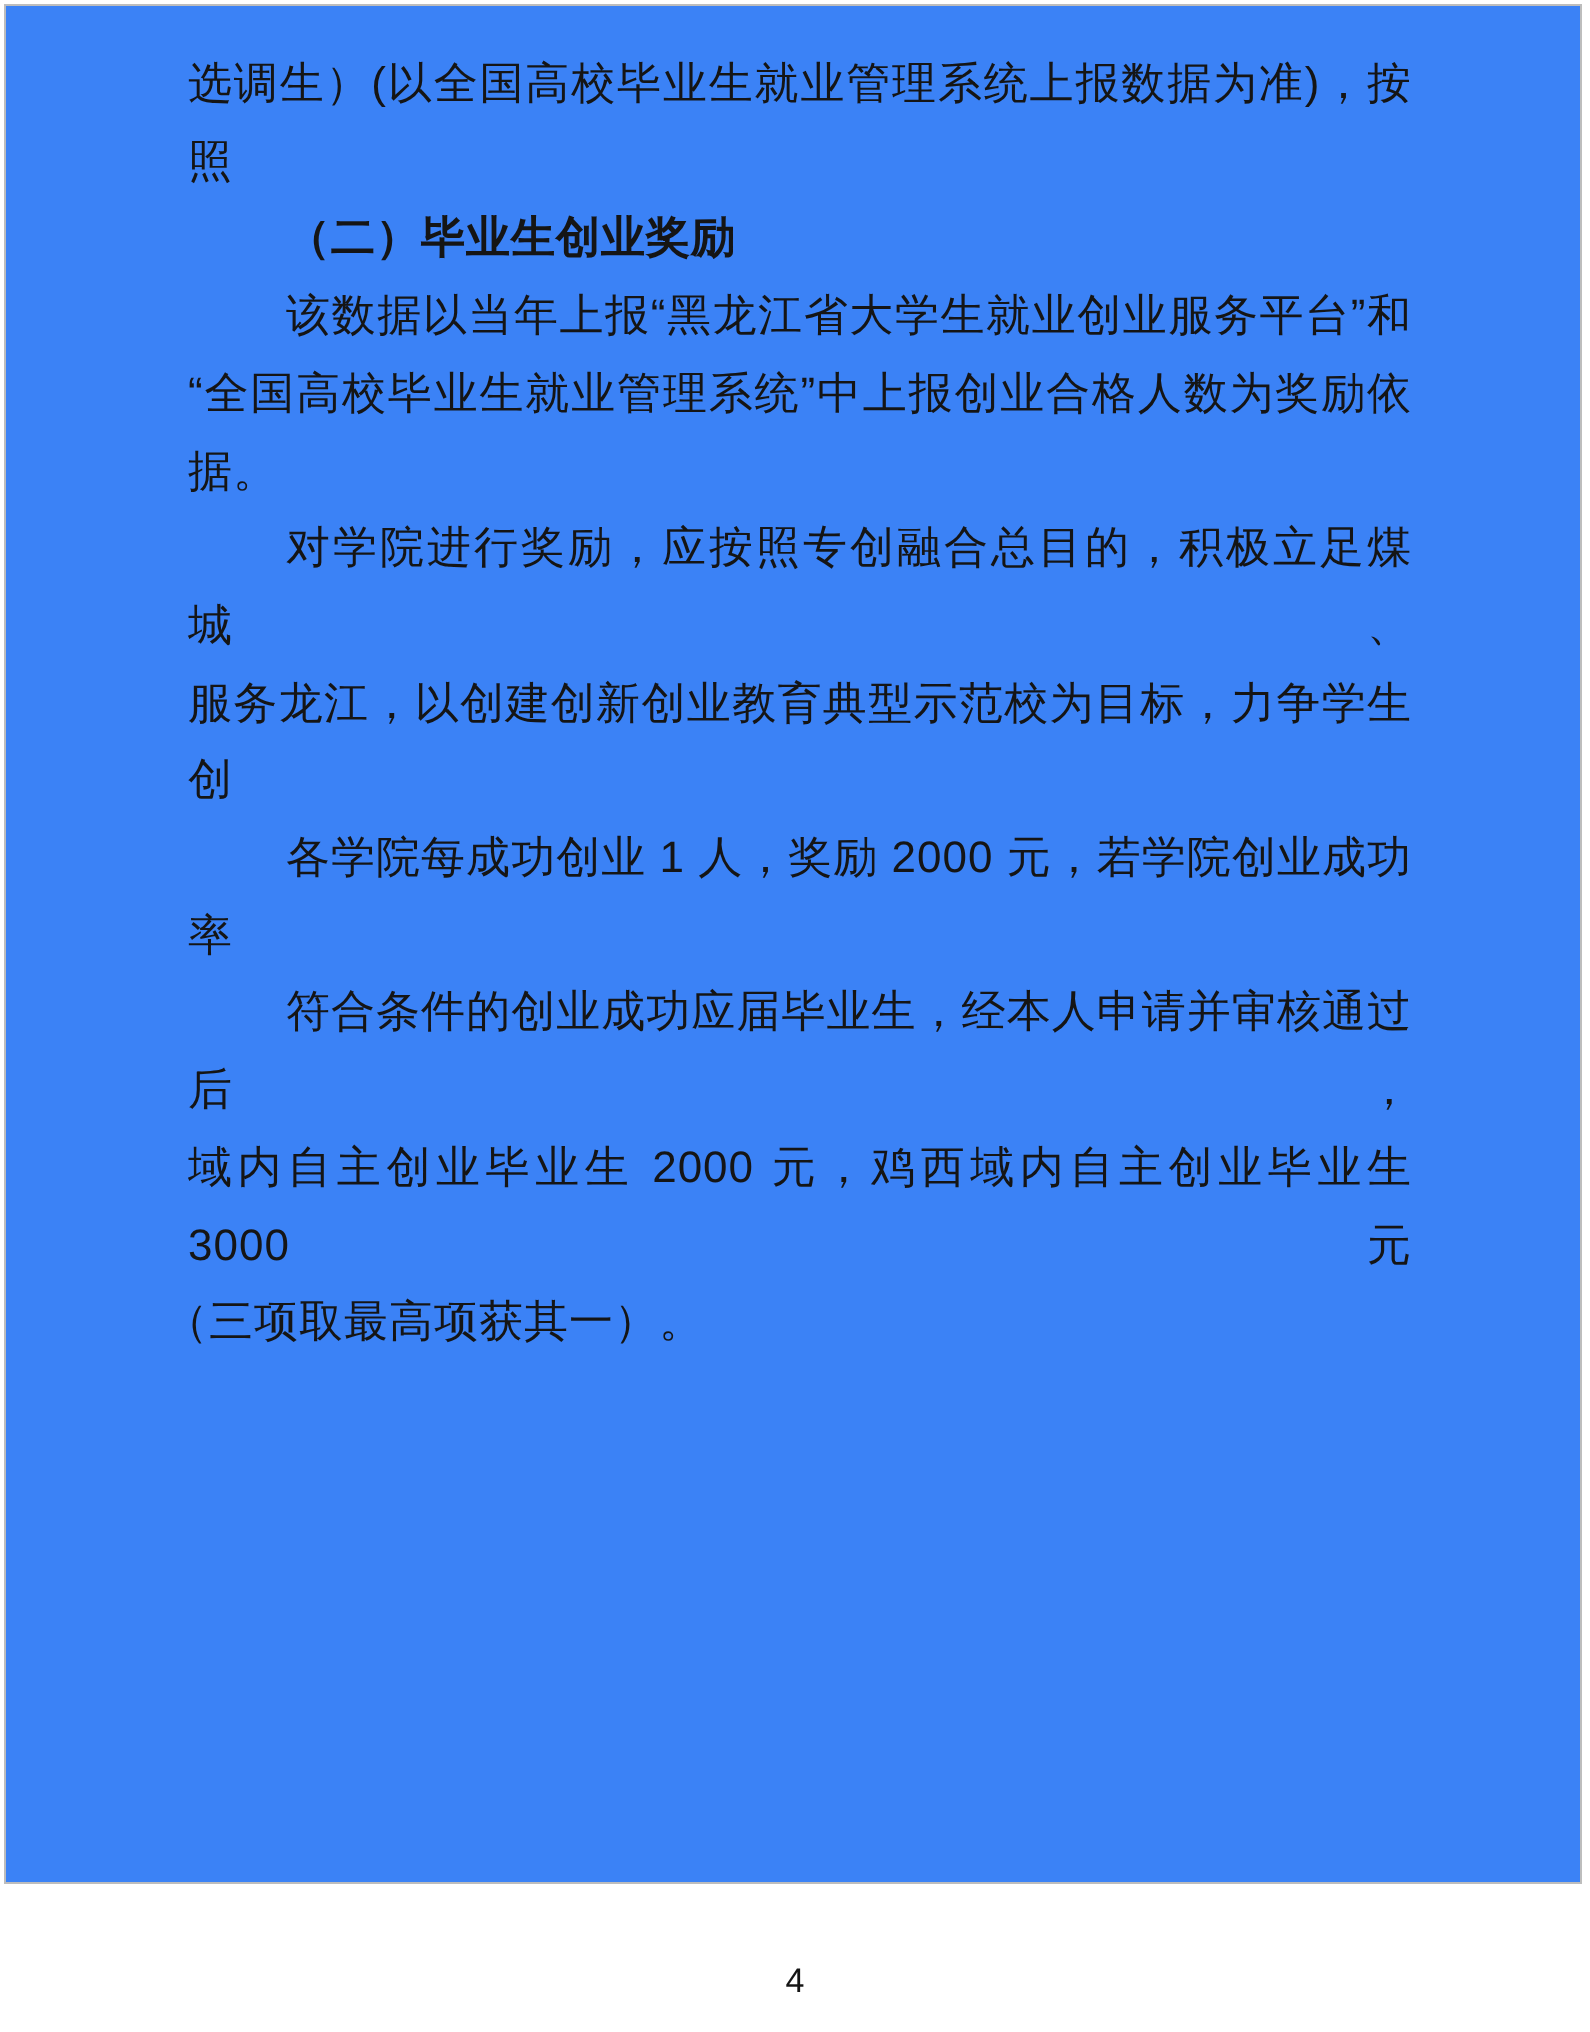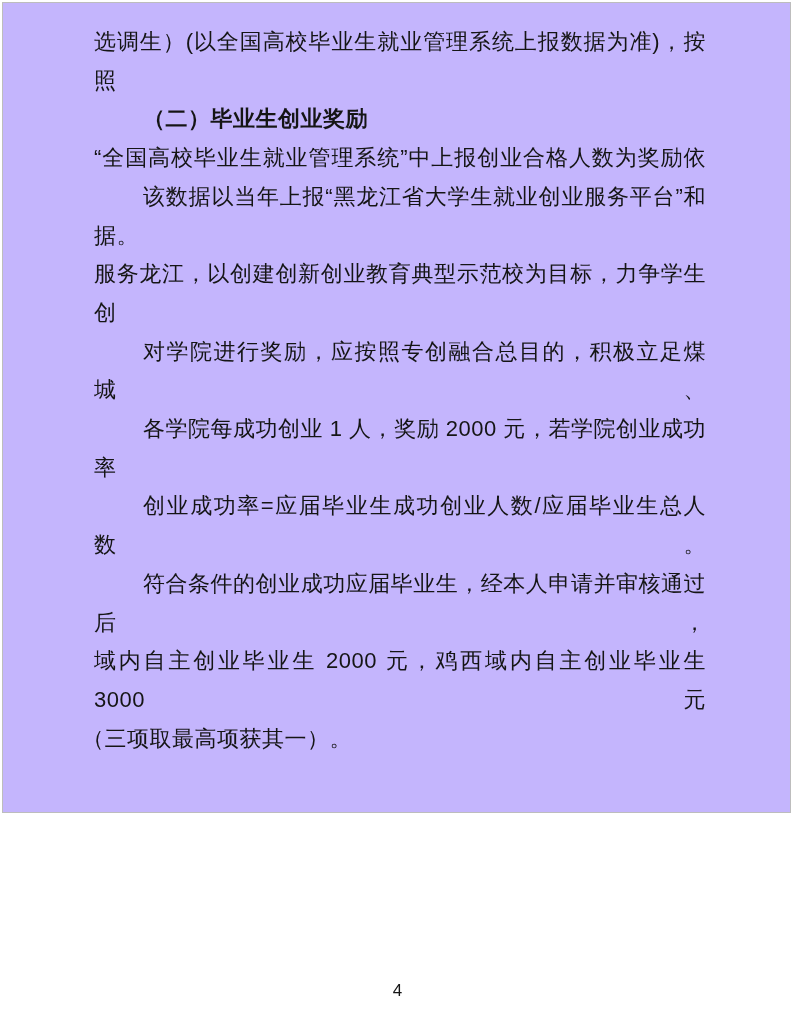--- a/index.html
+++ b/index.html
@@ -9,22 +9,22 @@
     height: 1016px;
     background: #ffffff;
     overflow: hidden;
     font-family: "Liberation Sans", "DejaVu Sans", sans-serif;
   }
   .page {
     position: absolute;
     left: 2px;
     top: 2px;
     width: 789px;
-    height: 811px;
-    background: #c4b5fd;
+    height: 940px;
+    background: #3b82f6;
     border: 1px solid #bdbdbd;
     box-sizing: border-box;
     text-decoration: underline;
   }
   .textcol {
     position: absolute;
     left: 91px;
     top: 20px;
     width: 612px;
     font-size: 22px;
@@ -51,25 +51,24 @@
     color: #151515;
   }
 </style>
 </head>
 <body>
 
 <div class="page">
   <div class="textcol">
       <div class="line jf">选调生）(以全国高校毕业生就业管理系统上报数据为准)，按照</div>
       <div class="line b iPara">（二）毕业生创业奖励</div>
+      <div class="line iPara jf">该数据以当年上报“黑龙江省大学生就业创业服务平台”和</div>
       <div class="line jf">“全国高校毕业生就业管理系统”中上报创业合格人数为奖励依</div>
-      <div class="line iPara jf">该数据以当年上报“黑龙江省大学生就业创业服务平台”和</div>
       <div class="line">据。</div>
+      <div class="line iPara jf">对学院进行奖励，应按照专创融合总目的，积极立足煤城、</div>
       <div class="line jf">服务龙江，以创建创新创业教育典型示范校为目标，力争学生创</div>
-      <div class="line iPara jf">对学院进行奖励，应按照专创融合总目的，积极立足煤城、</div>
       <div class="line iPara jf">各学院每成功创业 1 人，奖励 2000 元，若学院创业成功率</div>
-      <div class="line iPara jf">创业成功率=应届毕业生成功创业人数/应届毕业生总人数。</div>
       <div class="line iPara jf">符合条件的创业成功应届毕业生，经本人申请并审核通过后，</div>
       <div class="line jf">域内自主创业毕业生 2000 元，鸡西域内自主创业毕业生 3000 元</div>
       <div class="line iHang">（三项取最高项获其一）。</div>
     </div>
   <div class="pagenum">4</div>
 </div>
 
 </body></html>

